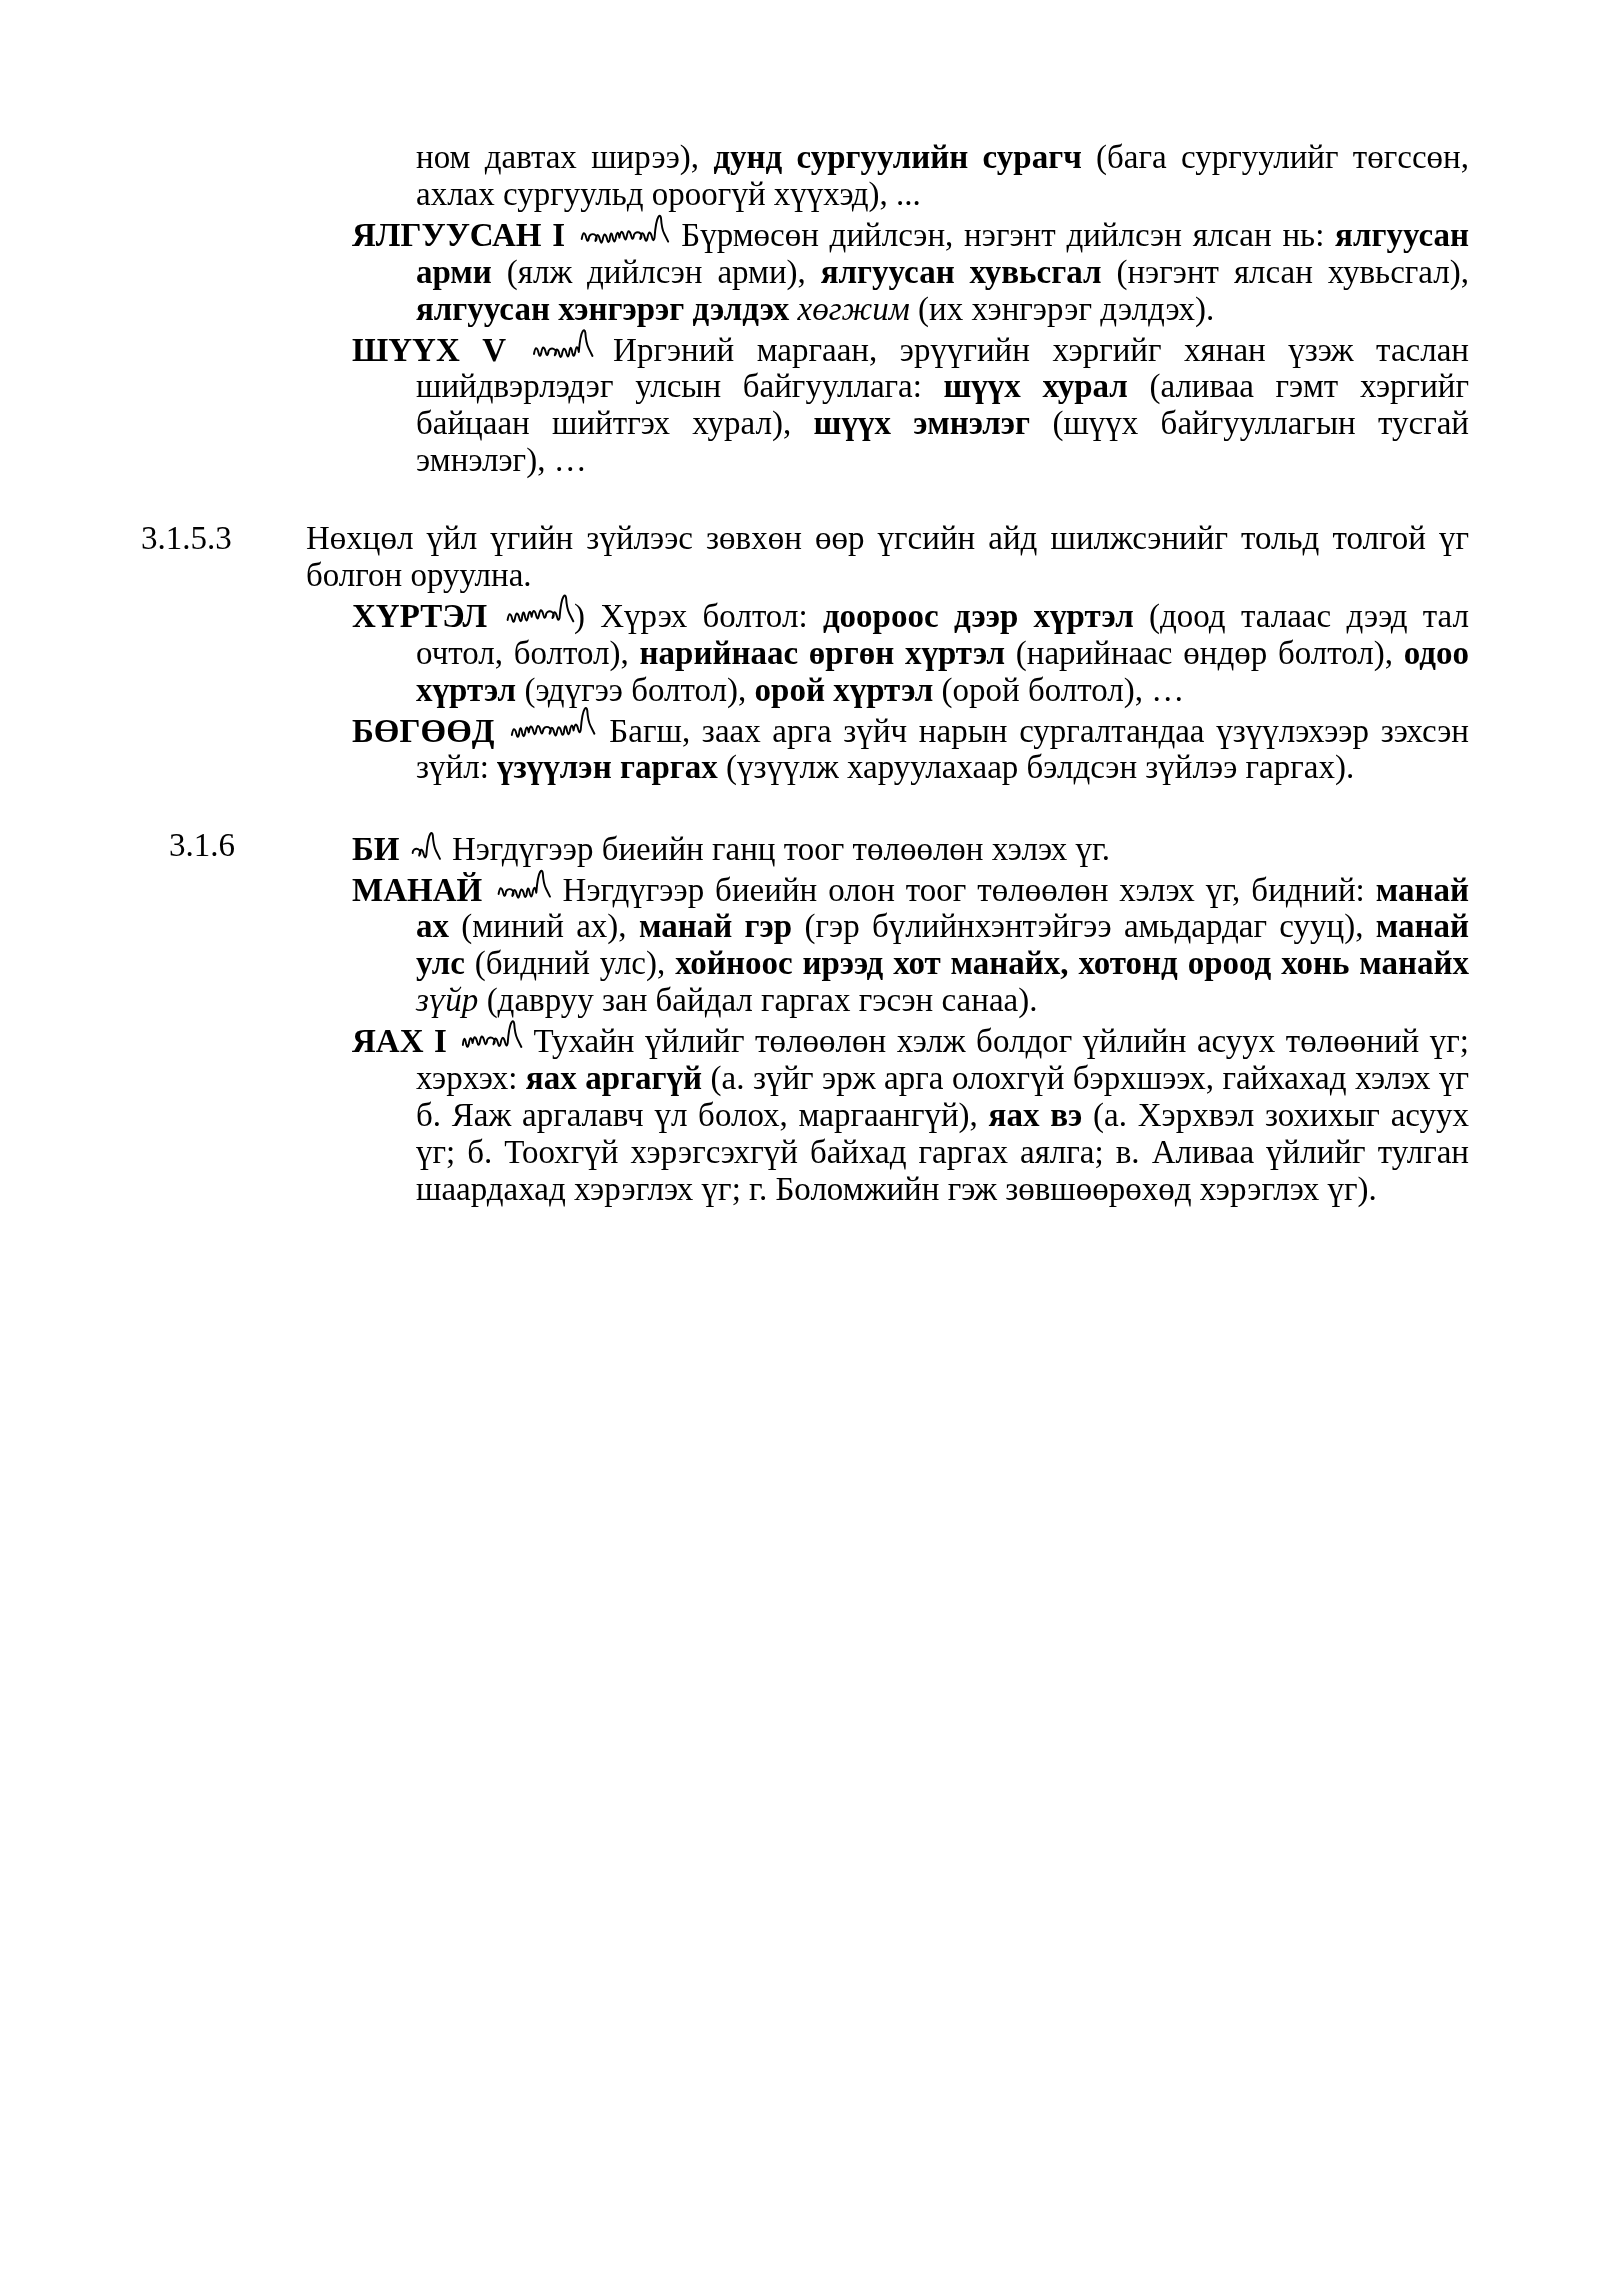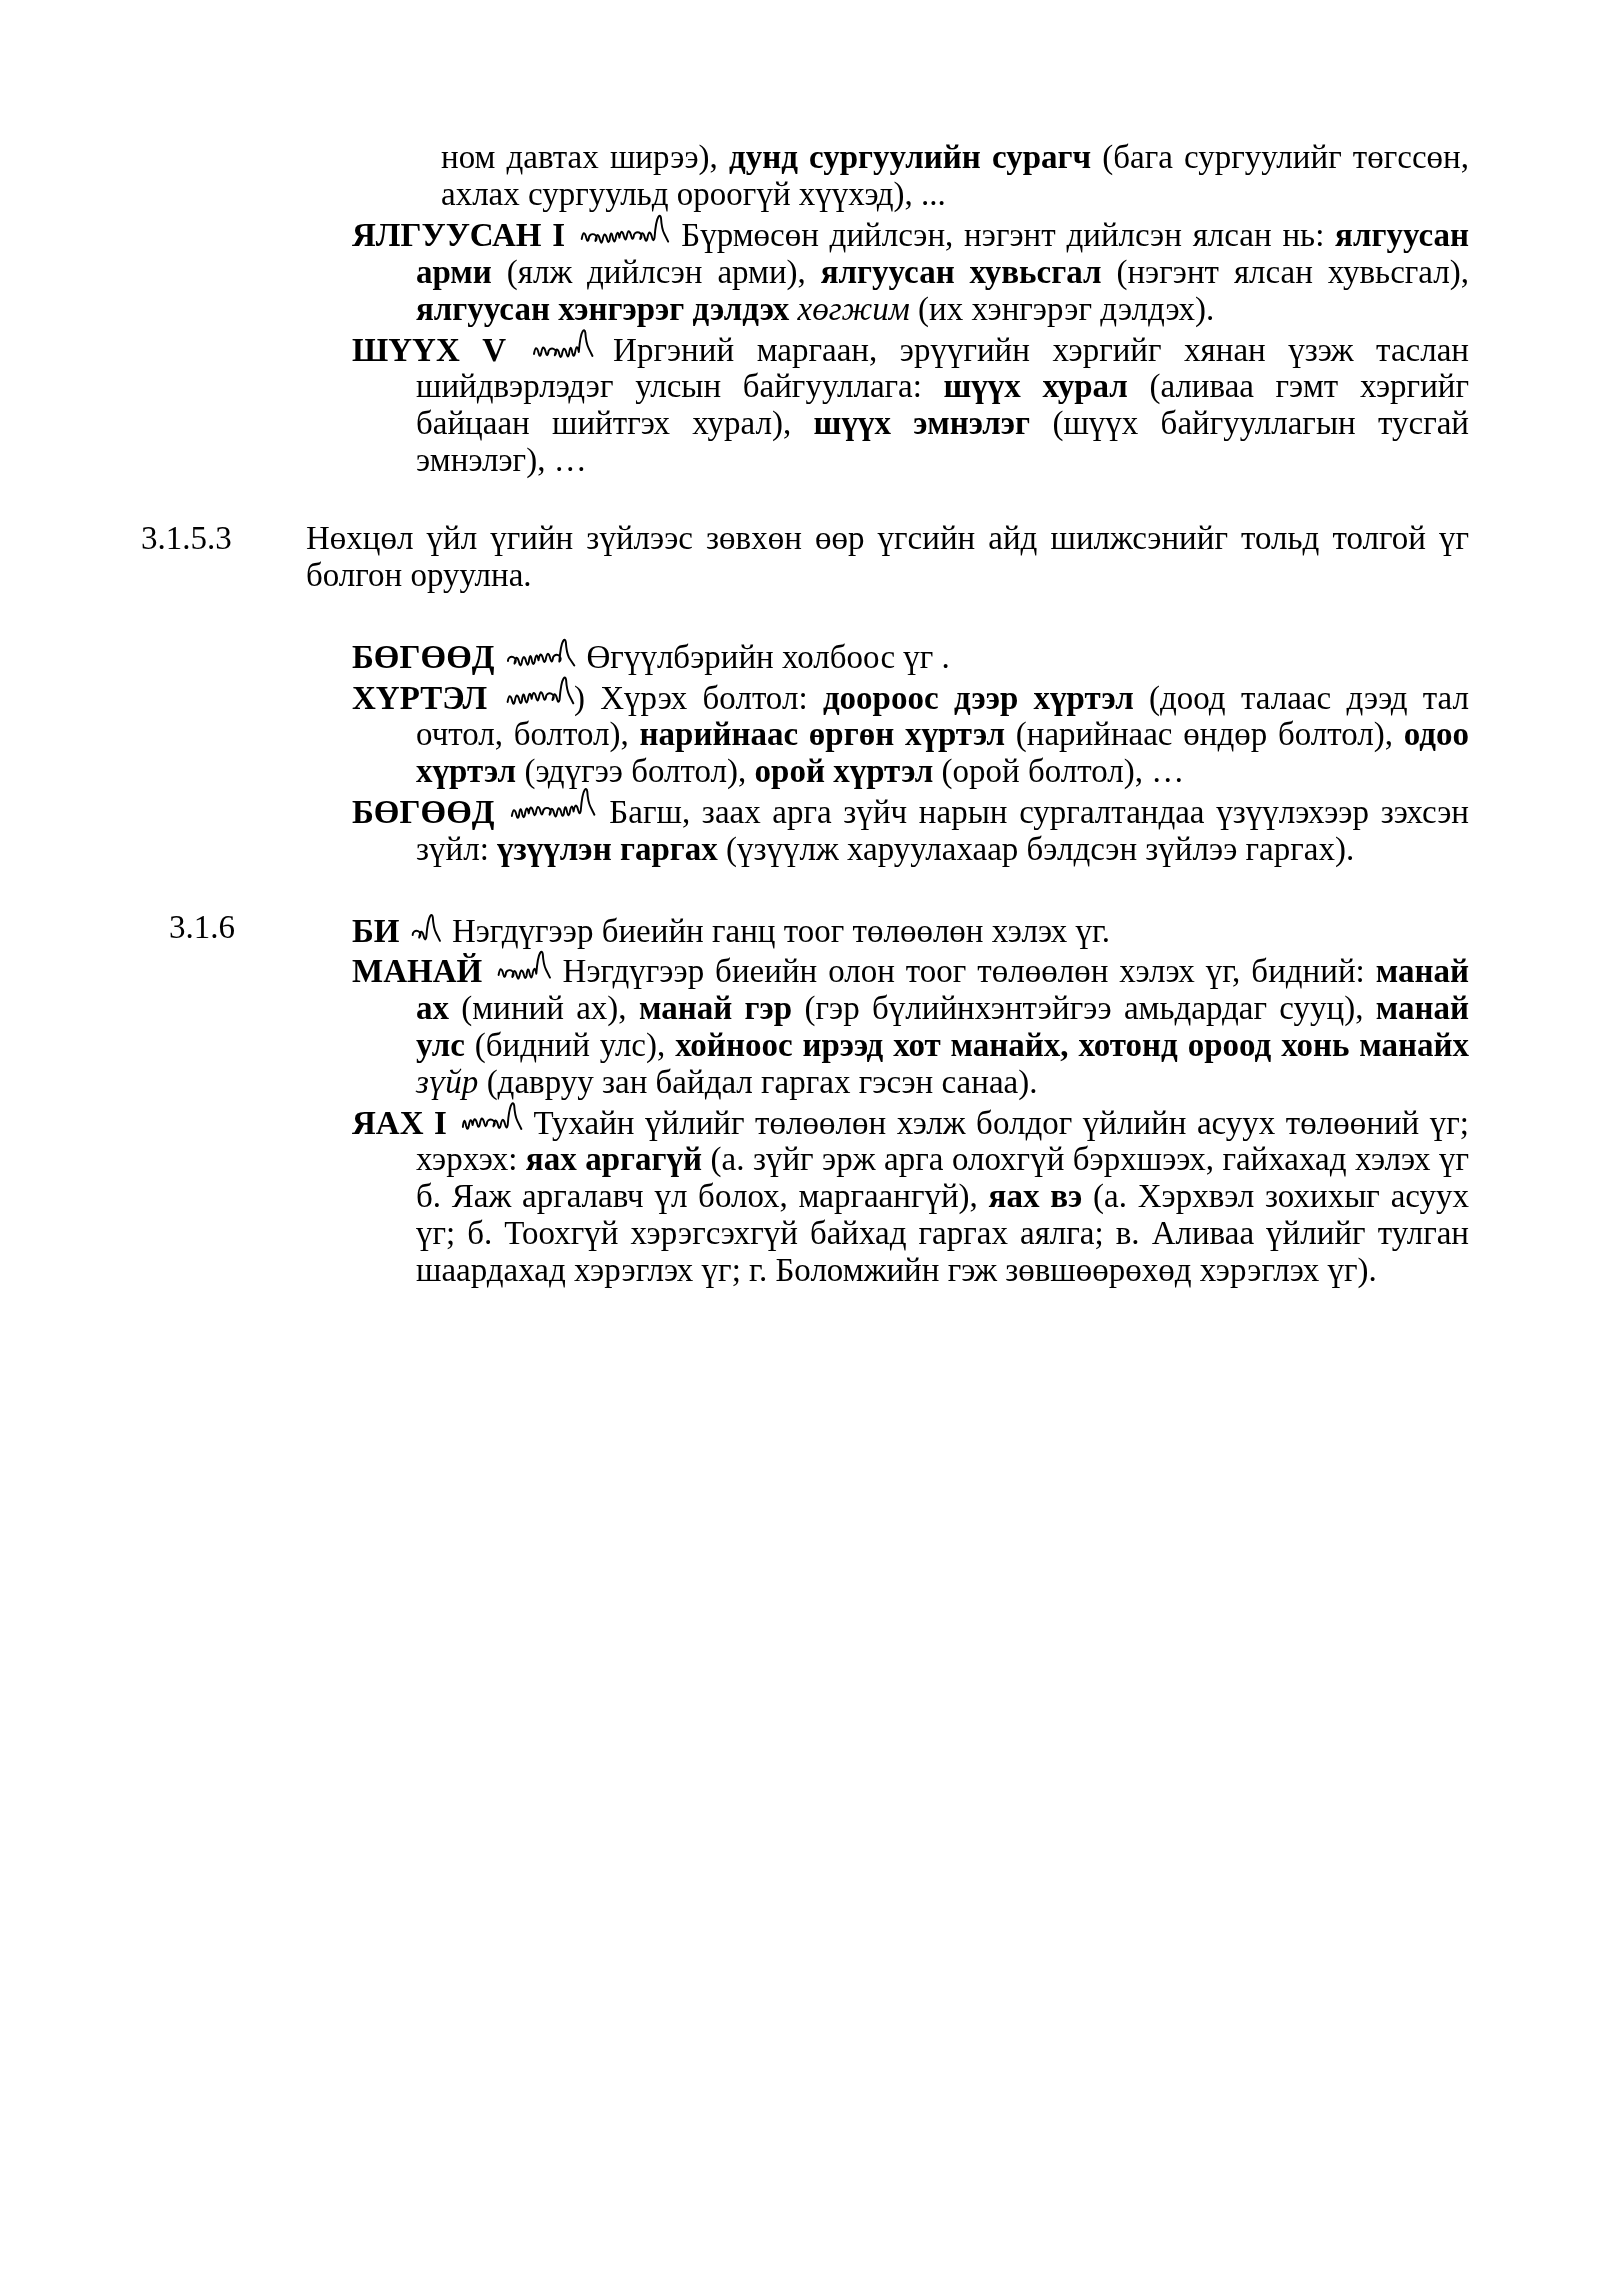--- a/index.html
+++ b/index.html
@@ -19,21 +19,21 @@
     position: absolute;
     top: 139px;
     left: 0;
     right: 0;
     padding-right: 154px;
     font-size: 33px;
     line-height: 37px;
   }
   .blk { text-align: justify; }
   
-  .continuation { padding-left: 416px; margin-left: 25px; }
+  .continuation { padding-left: 416px; }
   
   .entry { padding-left: 416px; text-indent: -64px; }
   
   .numbered { position: relative; }
   .numbered-a { padding-left: 306px; }
   .numbered-b { padding-left: 258px; margin-left: 28px; }
   .num { position: absolute; left: 141px; top: 0; text-indent: 0; }
   .gap { margin-top: 41px; }
   .b { font-weight: bold; }
   .i { font-style: italic; }
@@ -52,23 +52,20 @@
 <div class="page">
   <div class="doc" id="doc">
       <div class="blk continuation"><span class="n">ном давтах ширээ), </span><span class="b">дунд сургуулийн сурагч </span><span class="n">(бага сургуулийг төгссөн, ахлах сургуульд ороогүй хүүхэд), ...</span></div>
       <div class="blk entry"><span class="b">ЯЛГУУСАН I </span><span class="glyph"><svg width="88" height="39" viewBox="0 0 135 60">
             <path d="M4 40 q3 -17 7 -2 q2 9 4 1 a6 6 0 1 1 10 4 q3 -17 7 -2 q2 9 4 1 q3 -17 7 -2 q2 9 4 1 q2 -18 5 -2 q2 9 4 1 q3 -18 6 -2 q3 -17 7 -2 q2 9 4 1 q3 -17 7 -2 q2 9 4 1 a6 6 0 1 1 10 4 q3 -17 7 -2 q2 9 4 1 q3 -17 7 -2 q2 9 4 1 q2 -26 6 -32 q3 -4 4 2 q1 16 5 24 l6 12" fill="none" stroke="#000000" stroke-width="3" stroke-linecap="round" stroke-linejoin="round"></path>
           </svg></span><span class="n"> Бүрмөсөн дийлсэн, нэгэнт дийлсэн ялсан нь: </span><span class="b">ялгуусан арми </span><span class="n">(ялж дийлсэн арми), </span><span class="b">ялгуусан хувьсгал </span><span class="n">(нэгэнт ялсан хувьсгал), </span><span class="b">ялгуусан хэнгэрэг дэлдэх </span><span class="i">хөгжим </span><span class="n">(их хэнгэрэг дэлдэх).</span></div>
       <div class="blk entry"><span class="b">ШҮҮХ V </span><span class="glyph"><svg width="56" height="39" viewBox="0 0 85 60">
             <path d="M4 40 q3 -17 7 -2 q2 9 4 1 q3 -17 7 -2 q2 9 4 1 a6 6 0 1 1 10 4 q3 -17 7 -2 q2 9 4 1 q3 -17 7 -2 q2 9 4 1 q2 -18 5 -2 q2 9 4 1 q3 -18 6 -2 q2 -26 6 -32 q3 -4 4 2 q1 16 5 24 l6 12" fill="none" stroke="#000000" stroke-width="3" stroke-linecap="round" stroke-linejoin="round"></path>
           </svg></span><span class="n"> Иргэний маргаан, эрүүгийн хэргийг хянан үзэж таслан шийдвэрлэдэг улсын байгууллага: </span><span class="b">шүүх хурал </span><span class="n">(аливаа гэмт хэргийг байцаан шийтгэх хурал), </span><span class="b">шүүх эмнэлэг </span><span class="n">(шүүх байгууллагын тусгай эмнэлэг), …</span></div>
       <div class="blk numbered numbered-a gap"><span class="num">3.1.5.3</span><span class="n">Нөхцөл үйл үгийн зүйлээс зөвхөн өөр үгсийн айд шилжсэнийг тольд толгой үг болгон оруулна.</span></div>
-      <div class="blk entry gap"><span class="b">БӨГӨӨД </span><span class="glyph"><svg width="69" height="39" viewBox="0 0 105 60">
-            <path d="M4 40 a6 6 0 1 1 10 4 q3 -17 7 -2 q2 9 4 1 q3 -17 7 -2 q2 9 4 1 q2 -18 5 -2 q2 9 4 1 q3 -18 6 -2 q3 -17 7 -2 q2 9 4 1 q3 -17 7 -2 q2 9 4 1 a6 6 0 1 1 10 4 q2 -26 6 -32 q3 -4 4 2 q1 16 5 24 l8 12" fill="none" stroke="#000000" stroke-width="3" stroke-linecap="round" stroke-linejoin="round"></path>
-          </svg></span><span class="n"> Өгүүлбэрийн холбоос үг .</span></div>
       <div class="blk entry"><span class="b">ХҮРТЭЛ </span><span class="glyph"><svg width="65" height="39" viewBox="0 0 100 60">
             <path d="M4 40 q3 -17 7 -2 q2 9 4 1 q3 -17 7 -2 q2 9 4 1 q2 -18 5 -2 q2 9 4 1 q3 -18 6 -2 q3 -17 7 -2 q2 9 4 1 q3 -17 7 -2 q2 9 4 1 a6 6 0 1 1 10 4 q3 -17 7 -2 q2 9 4 1 q2 -26 6 -32 q3 -4 4 2 q1 16 5 24 l6 12" fill="none" stroke="#000000" stroke-width="3" stroke-linecap="round" stroke-linejoin="round"></path>
           </svg></span><span class="n">) Хүрэх болтол: </span><span class="b">доороос дээр хүртэл </span><span class="n">(доод талаас дээд тал очтол, болтол), </span><span class="b">нарийнаас өргөн хүртэл </span><span class="n">(нарийнаас өндөр болтол), </span><span class="b">одоо хүртэл </span><span class="n">(эдүгээ болтол), </span><span class="b">орой хүртэл </span><span class="n">(орой болтол), …</span></div>
       <div class="blk entry"><span class="b">БӨГӨӨД </span><span class="glyph"><svg width="85" height="39" viewBox="0 0 130 60">
             <path d="M4 40 q3 -17 7 -2 q2 9 4 1 q2 -18 5 -2 q2 9 4 1 q3 -18 6 -2 q3 -17 7 -2 q2 9 4 1 q3 -17 7 -2 q2 9 4 1 a6 6 0 1 1 10 4 q3 -17 7 -2 q2 9 4 1 q3 -17 7 -2 q2 9 4 1 q2 -18 5 -2 q2 9 4 1 q3 -18 6 -2 q3 -17 7 -2 q2 9 4 1 q2 -26 6 -32 q3 -4 4 2 q1 16 5 24 l6 12" fill="none" stroke="#000000" stroke-width="3" stroke-linecap="round" stroke-linejoin="round"></path>
           </svg></span><span class="n"> Багш, заах арга зүйч нарын сургалтандаа үзүүлэхээр зэхсэн зүйл: </span><span class="b">үзүүлэн гаргах </span><span class="n">(үзүүлж харуулахаар бэлдсэн зүйлээ гаргах).</span></div>
       <div class="blk numbered numbered-b gap"><span class="num">3.1.6</span></div>
       <div class="blk entry gap"><span class="b">БИ </span><span class="glyph"><svg width="29.4" height="39" viewBox="0 0 45 60">
             <path d="M4 40 a6 6 0 1 1 10 4 q3 -17 7 -2 q2 9 4 1 q2 -26 6 -32 q3 -4 4 2 q1 16 5 24 l6 12" fill="none" stroke="#000000" stroke-width="3" stroke-linecap="round" stroke-linejoin="round"></path>
           </svg></span><span class="n"> Нэгдүгээр биеийн ганц тоог төлөөлөн хэлэх үг.</span></div>

